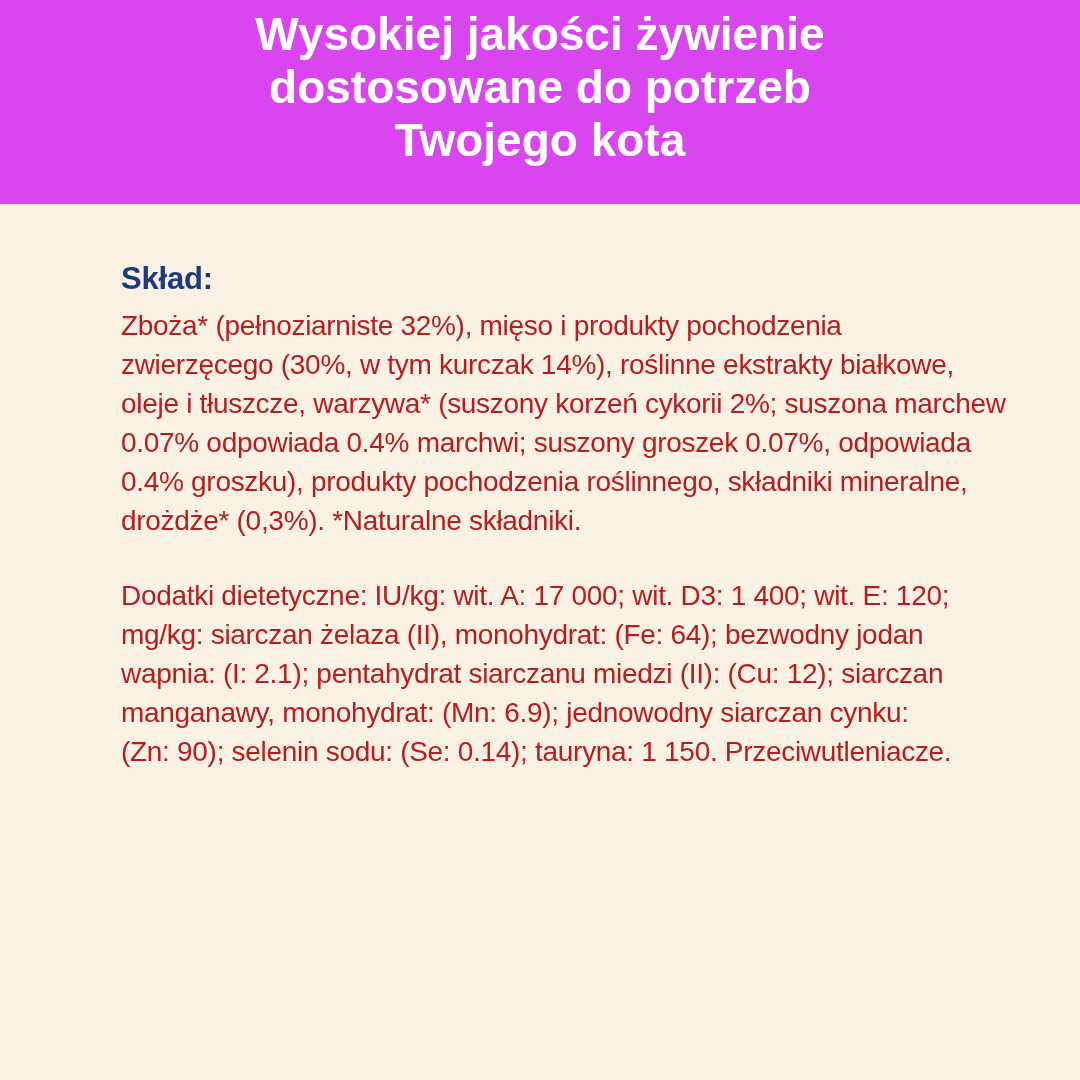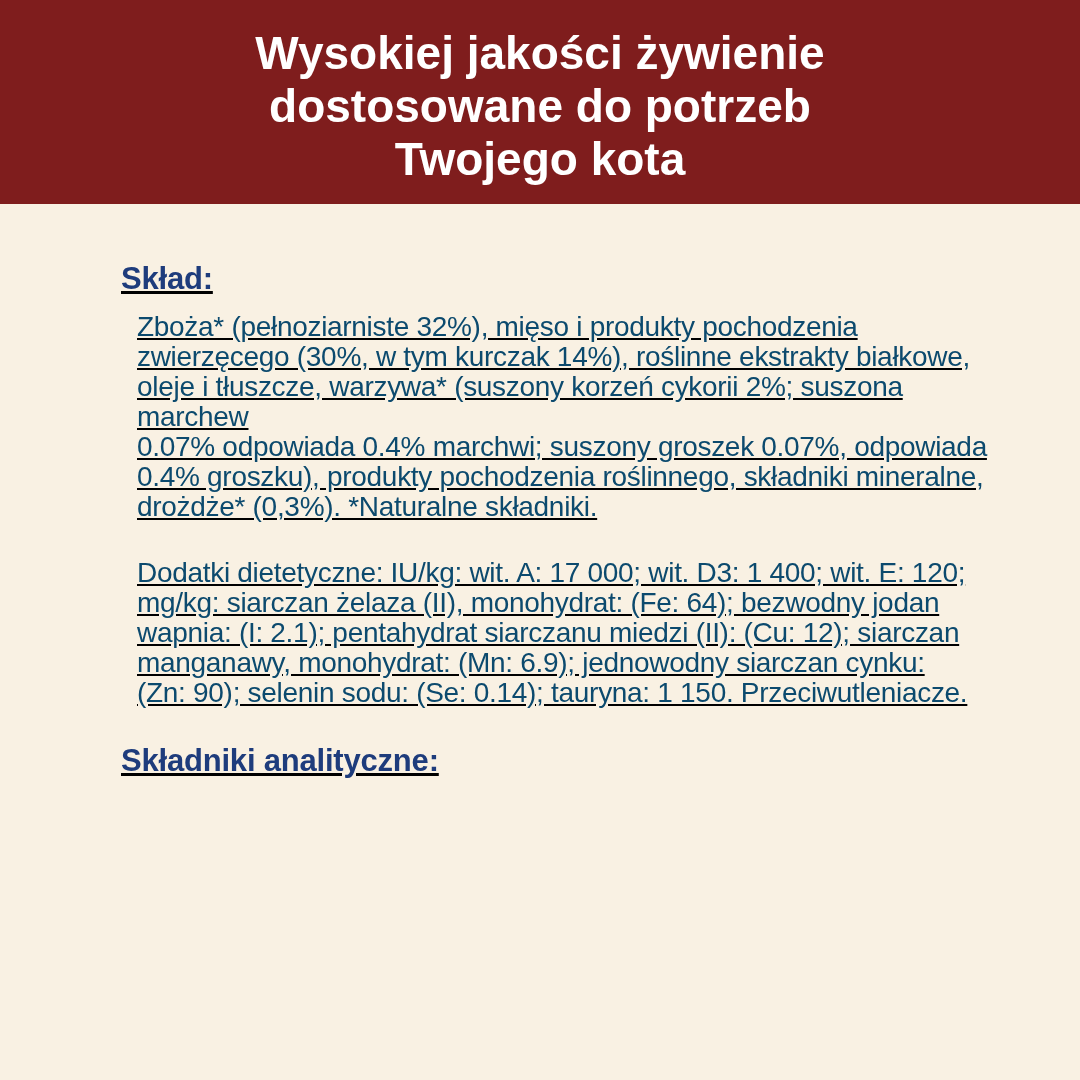--- a/index.html
+++ b/index.html
@@ -13,59 +13,58 @@
     height: 1080px;
     margin: 0 auto;
     background: #F9F1E3;
     overflow: hidden;
     font-family: "Liberation Sans", sans-serif;
   }
   .banner {
     box-sizing: border-box;
     width: 1080px;
     height: 204px;
-    background: #7f1d1d;
+    background: #d946ef;
     display: flex;
-    align-items: center;
+    align-items: flex-start;
     justify-content: center;
     text-align: center;
   }
   .banner .title {
     margin: 0;
     padding-top: 8px;
     color: #FFFFFF;
     font-size: 46px;
     line-height: 53px;
     font-weight: 700;
     letter-spacing: 0px;
   }
   .content {
     box-sizing: border-box;
     padding: 58px 56px 0 121px;
-    text-decoration: underline;
   }
   .section {
     margin: 0;
   }
   .section + .section {
     margin-top: 36px;
   }
   .section-heading {
     margin: 0 0 10px 0;
     color: #1E3C7C;
     font-size: 31px;
     line-height: 34px;
     font-weight: 700;
     letter-spacing: -0.2px;
   }
   .section-body {
-    margin: 16px;
-    color: #0c4a6e;
+    margin: 0;
+    color: #b91c1c;
     font-size: 28px;
-    line-height: 30px;
+    line-height: 39px;
     font-weight: 400;
     letter-spacing: -0.3px;
   }
 </style>
 </head>
 <body>
 
 <div class="canvas">
 
   <header class="banner">
@@ -77,17 +76,16 @@
     <section class="section">
       <h2 class="section-heading">Skład:</h2>
       <p class="section-body">Zboża* (pełnoziarniste 32%), mięso i produkty pochodzenia<br>zwierzęcego (30%, w tym kurczak 14%), roślinne ekstrakty białkowe,<br>oleje i tłuszcze, warzywa* (suszony korzeń cykorii 2%; suszona marchew<br>0.07% odpowiada 0.4% marchwi; suszony groszek 0.07%, odpowiada<br>0.4% groszku), produkty pochodzenia roślinnego, składniki mineralne,<br>drożdże* (0,3%). *Naturalne składniki.</p>
     </section>
 
     <section class="section">
       <p class="section-body">Dodatki dietetyczne: IU/kg: wit. A: 17 000; wit. D3: 1 400; wit. E: 120;<br>mg/kg: siarczan żelaza (II), monohydrat: (Fe: 64); bezwodny jodan<br>wapnia: (I: 2.1); pentahydrat siarczanu miedzi (II): (Cu: 12); siarczan<br>manganawy, monohydrat: (Mn: 6.9); jednowodny siarczan cynku:<br>(Zn: 90); selenin sodu: (Se: 0.14); tauryna: 1 150. Przeciwutleniacze.</p>
     </section>
 
     <section class="section">
-      <h2 class="section-heading">Składniki analityczne:</h2>
     </section>
 
   </main>
 </div>
 
 </body></html>

